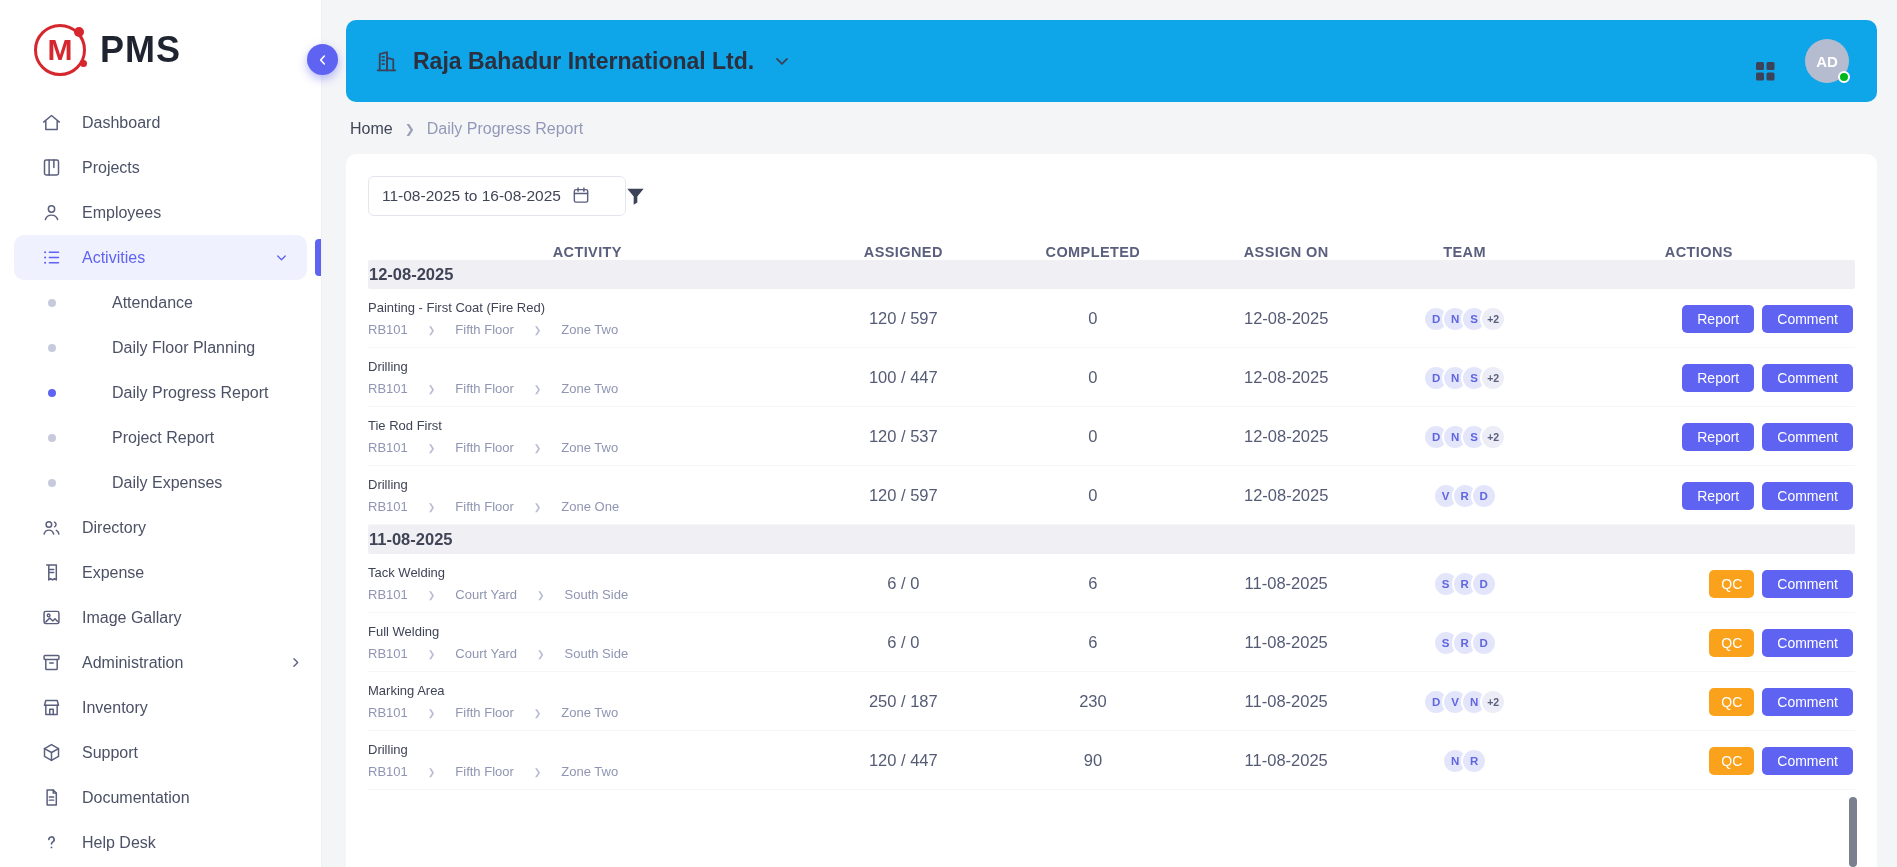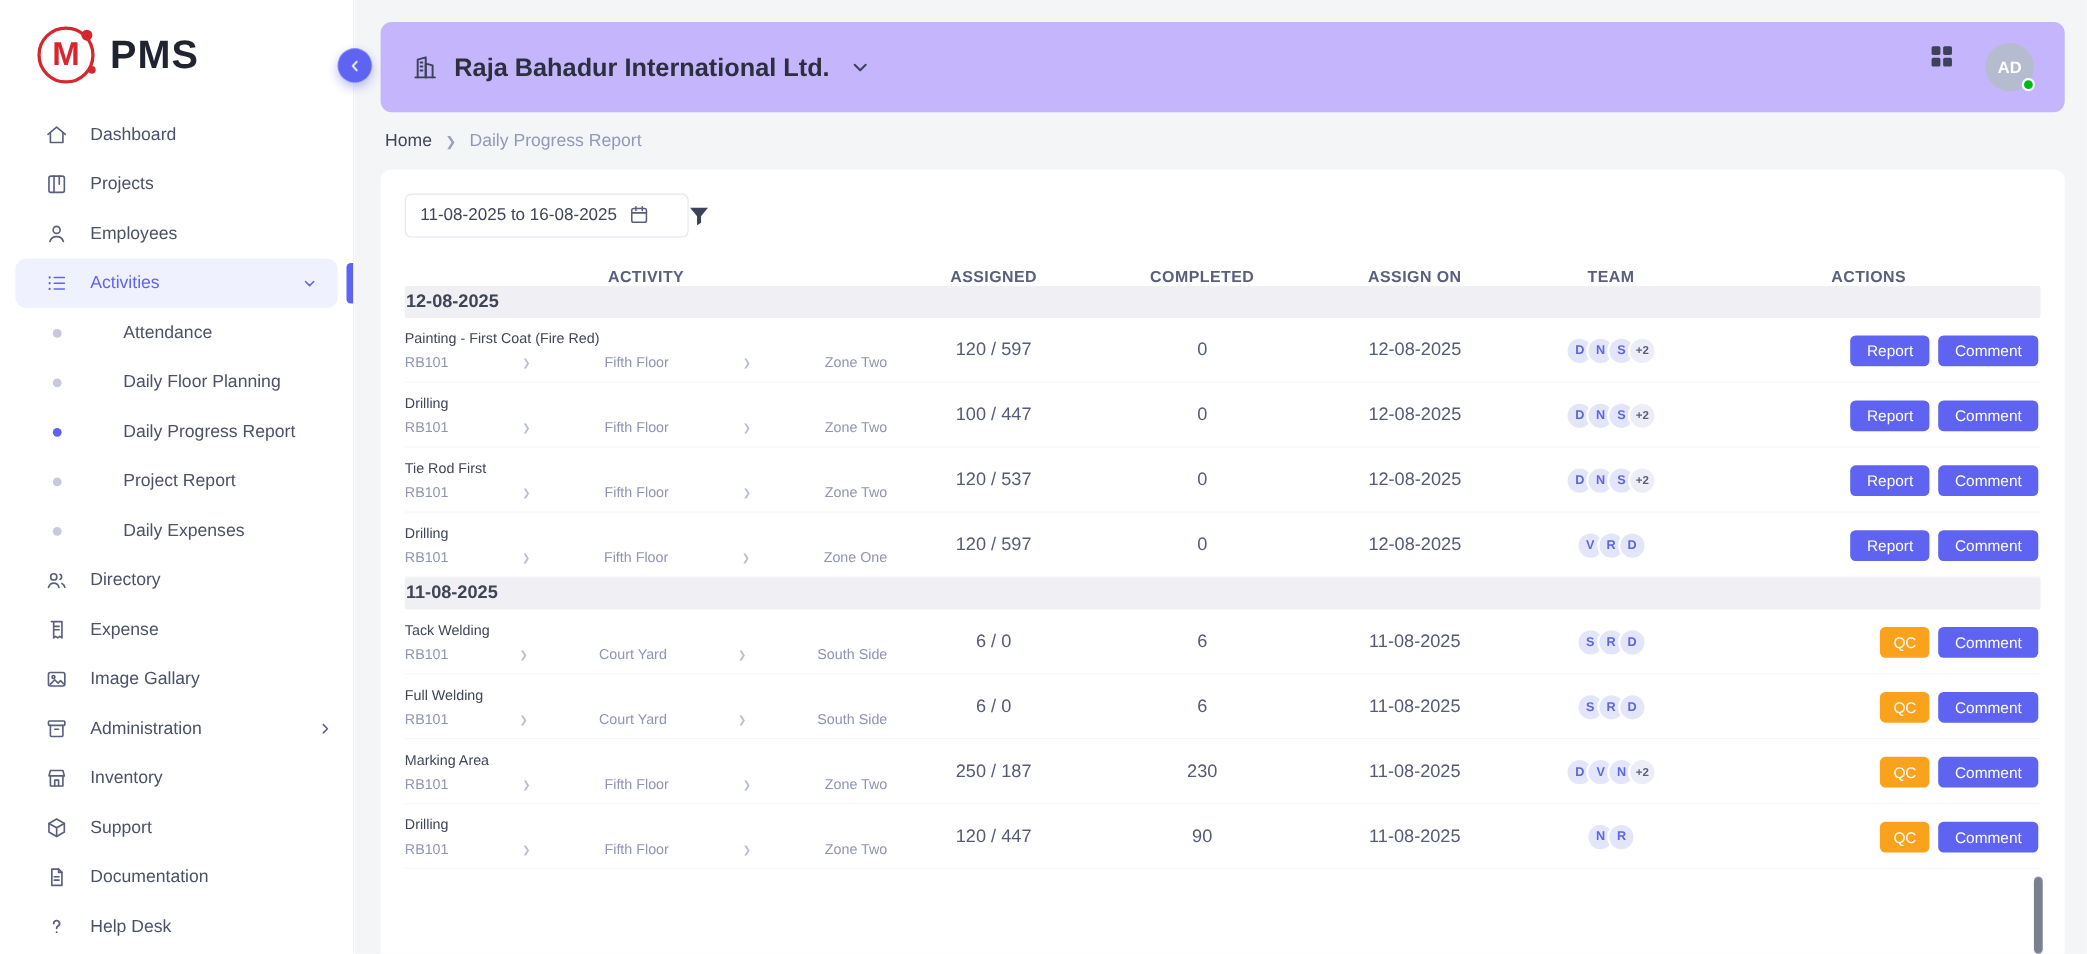--- a/index.html
+++ b/index.html
@@ -23,26 +23,26 @@
   .side-item .chev.gray { color:#5a5f7d; }
   .active-bar { position:absolute; right:-14px; top:4px; width:6px; height:37px; background:#5f63f2; border-radius:4px 0 0 4px; }
   .side-sub { height:45px; display:flex; align-items:center; padding-left:48px; font-size:16px; color:#4b5166; cursor:pointer; }
   .side-sub .dot { width:8px; height:8px; border-radius:50%; background:#c6cadb; margin-right:56px; flex:0 0 8px; }
   .side-sub.active .dot { background:#5f63f2; }
 
   .collapse-btn { position:fixed; left:307px; top:44px; width:31px; height:31px; border-radius:50%; background:#5f63f2; color:#fff; display:flex; align-items:center; justify-content:center; z-index:10; cursor:pointer; box-shadow:0 4px 10px rgba(95,99,242,.45); border:none; }
 
   
   .main { margin-left:322px; padding:0 20px 0 24px; }
-  .topbar { margin-top:20px; height:82px; background:#c4b5fd; border-radius:10px; display:flex; align-items:center; padding:0 28px; }
+  .topbar { margin-top:20px; height:82px; background:#0ea5e9; border-radius:10px; display:flex; align-items:center; padding:0 28px; }
   .company { display:flex; align-items:center; gap:14px; cursor:pointer; }
   .company .b-icon { color:#3c4257; display:flex; }
   .company-name { font-size:23px; font-weight:600; color:#2b2f3e; }
   .company .cd { display:flex; color:#3c4257; margin-left:4px; }
-  .topbar-right { margin-left:auto; display:flex; align-items:flex-start; gap:28px; }
+  .topbar-right { margin-left:auto; display:flex; align-items:flex-end; gap:28px; }
   .grid-btn { display:flex; color:#3c4257; cursor:pointer; }
   .avatar { width:44px; height:44px; border-radius:50%; background:#b6bccf; color:#fff; font-weight:600; font-size:15px; display:flex; align-items:center; justify-content:center; position:relative; cursor:pointer; }
   .avatar .online { position:absolute; width:12px; height:12px; background:#01b81a; border:2px solid #fff; border-radius:50%; right:-1px; bottom:0; }
 
   .breadcrumb { display:flex; align-items:center; gap:12px; margin:18px 0 16px 4px; font-size:16px; }
   .breadcrumb .home { color:#3f4456; cursor:pointer; }
   .breadcrumb .sep { color:#9aa0b9; font-size:12px; }
   .breadcrumb .curr { color:#9299b8; }
 
   .card { background:#fff; border-radius:10px 10px 0 0; padding:22px 22px 0 22px; height:calc(867px - 154px); overflow:hidden; }
@@ -54,21 +54,21 @@
   .funnel { margin-left:22px; display:flex; color:#3c4257; cursor:pointer; }
 
   .trow { display:grid; grid-template-columns:29.5% 13% 12.5% 13.5% 10.5% 21%; align-items:center; }
   .thead { margin-top:28px; padding-bottom:0; }
   .thead .th { text-align:center; font-size:14.5px; font-weight:600; color:#5a5f7d; letter-spacing:.4px; text-transform:uppercase; }
 
   .group-band { background:#f0f0f4; height:29px; display:flex; align-items:center; font-size:16.5px; font-weight:bold; color:#3f4456; padding-left:1px; border-radius:2px; }
 
   .arow { padding:11px 0 10px 0; border-bottom:1px solid #f6f6f9; }
   .a-name { font-size:13px; color:#3f4456; margin-bottom:7px; }
-  .a-path { display:flex; align-items:center; gap:20px; font-size:13px; color:#8f95b2;justify-content:space-between; }
+  .a-path { display:flex; align-items:center; gap:20px; font-size:13px; color:#8f95b2; }
   .a-path .psep { font-size:9px; color:#b9bdd3; }
   .cell { text-align:center; font-size:16.5px; color:#545b75; }
   .team-cell { display:flex; justify-content:center; }
   .tav { width:26px; height:26px; border-radius:50%; background:#e3e6fb; color:#6065e0; font-size:11.5px; font-weight:600; display:flex; align-items:center; justify-content:center; border:2px solid #fff; margin-left:-7px; cursor:pointer; }
   .tav:first-child { margin-left:0; }
   .tav.tmore { background:#ecedf6; color:#5a5f7d; font-size:10.5px; }
   .actions-cell { display:flex; justify-content:flex-end; gap:8px; padding-right:2px; }
   .abtn { border:none; border-radius:5px; color:#fff; font-size:14px; font-family:"Liberation Sans",sans-serif; padding:6px 15px; cursor:pointer; }
   .btn-report { background:#5f63f2; }
   .btn-comment { background:#5f63f2; }

